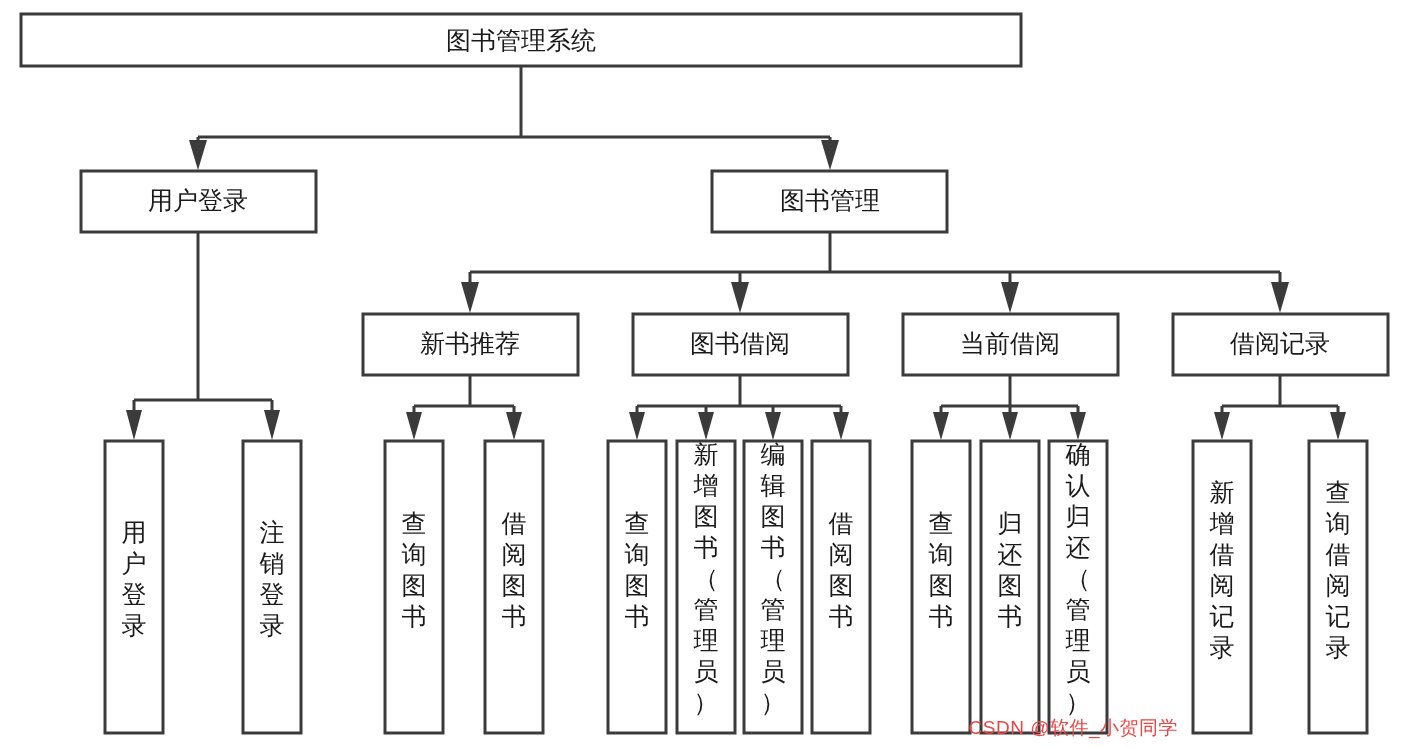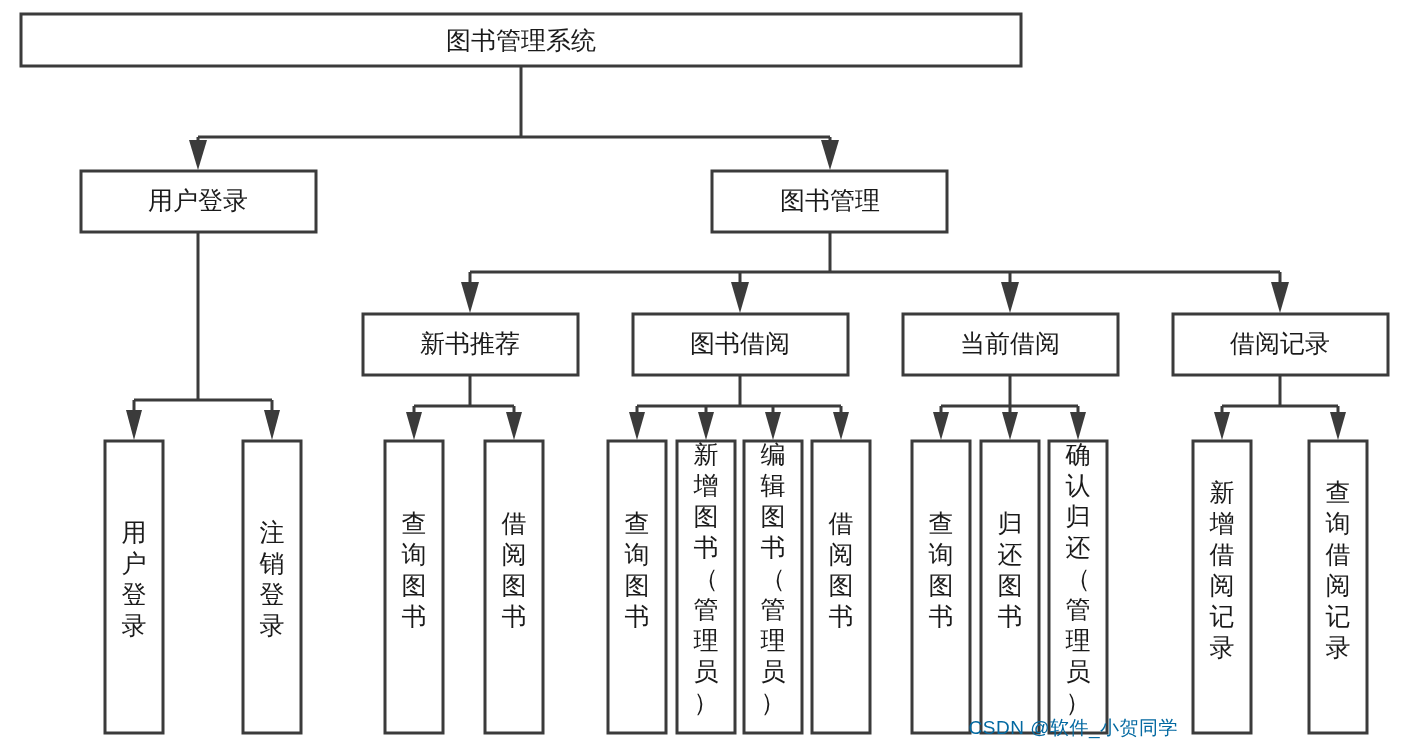--- a/index.html
+++ b/index.html
@@ -53,21 +53,21 @@
     font-size: 25px;
     fill: #1a1a1a;
     text-anchor: middle;
   }
   .watermark {
     position: absolute;
     right: 14px;
     bottom: 6px;
     font-family: "Liberation Sans", "DejaVu Sans", sans-serif;
     font-size: 19px;
-    color: #0369a1;
+    color: #ef4444;
     letter-spacing: 0.5px;
     white-space: nowrap;
     user-select: none;
   }
 </style>
 </head>
 <body>
 
 <div id="diagram-root">
 

